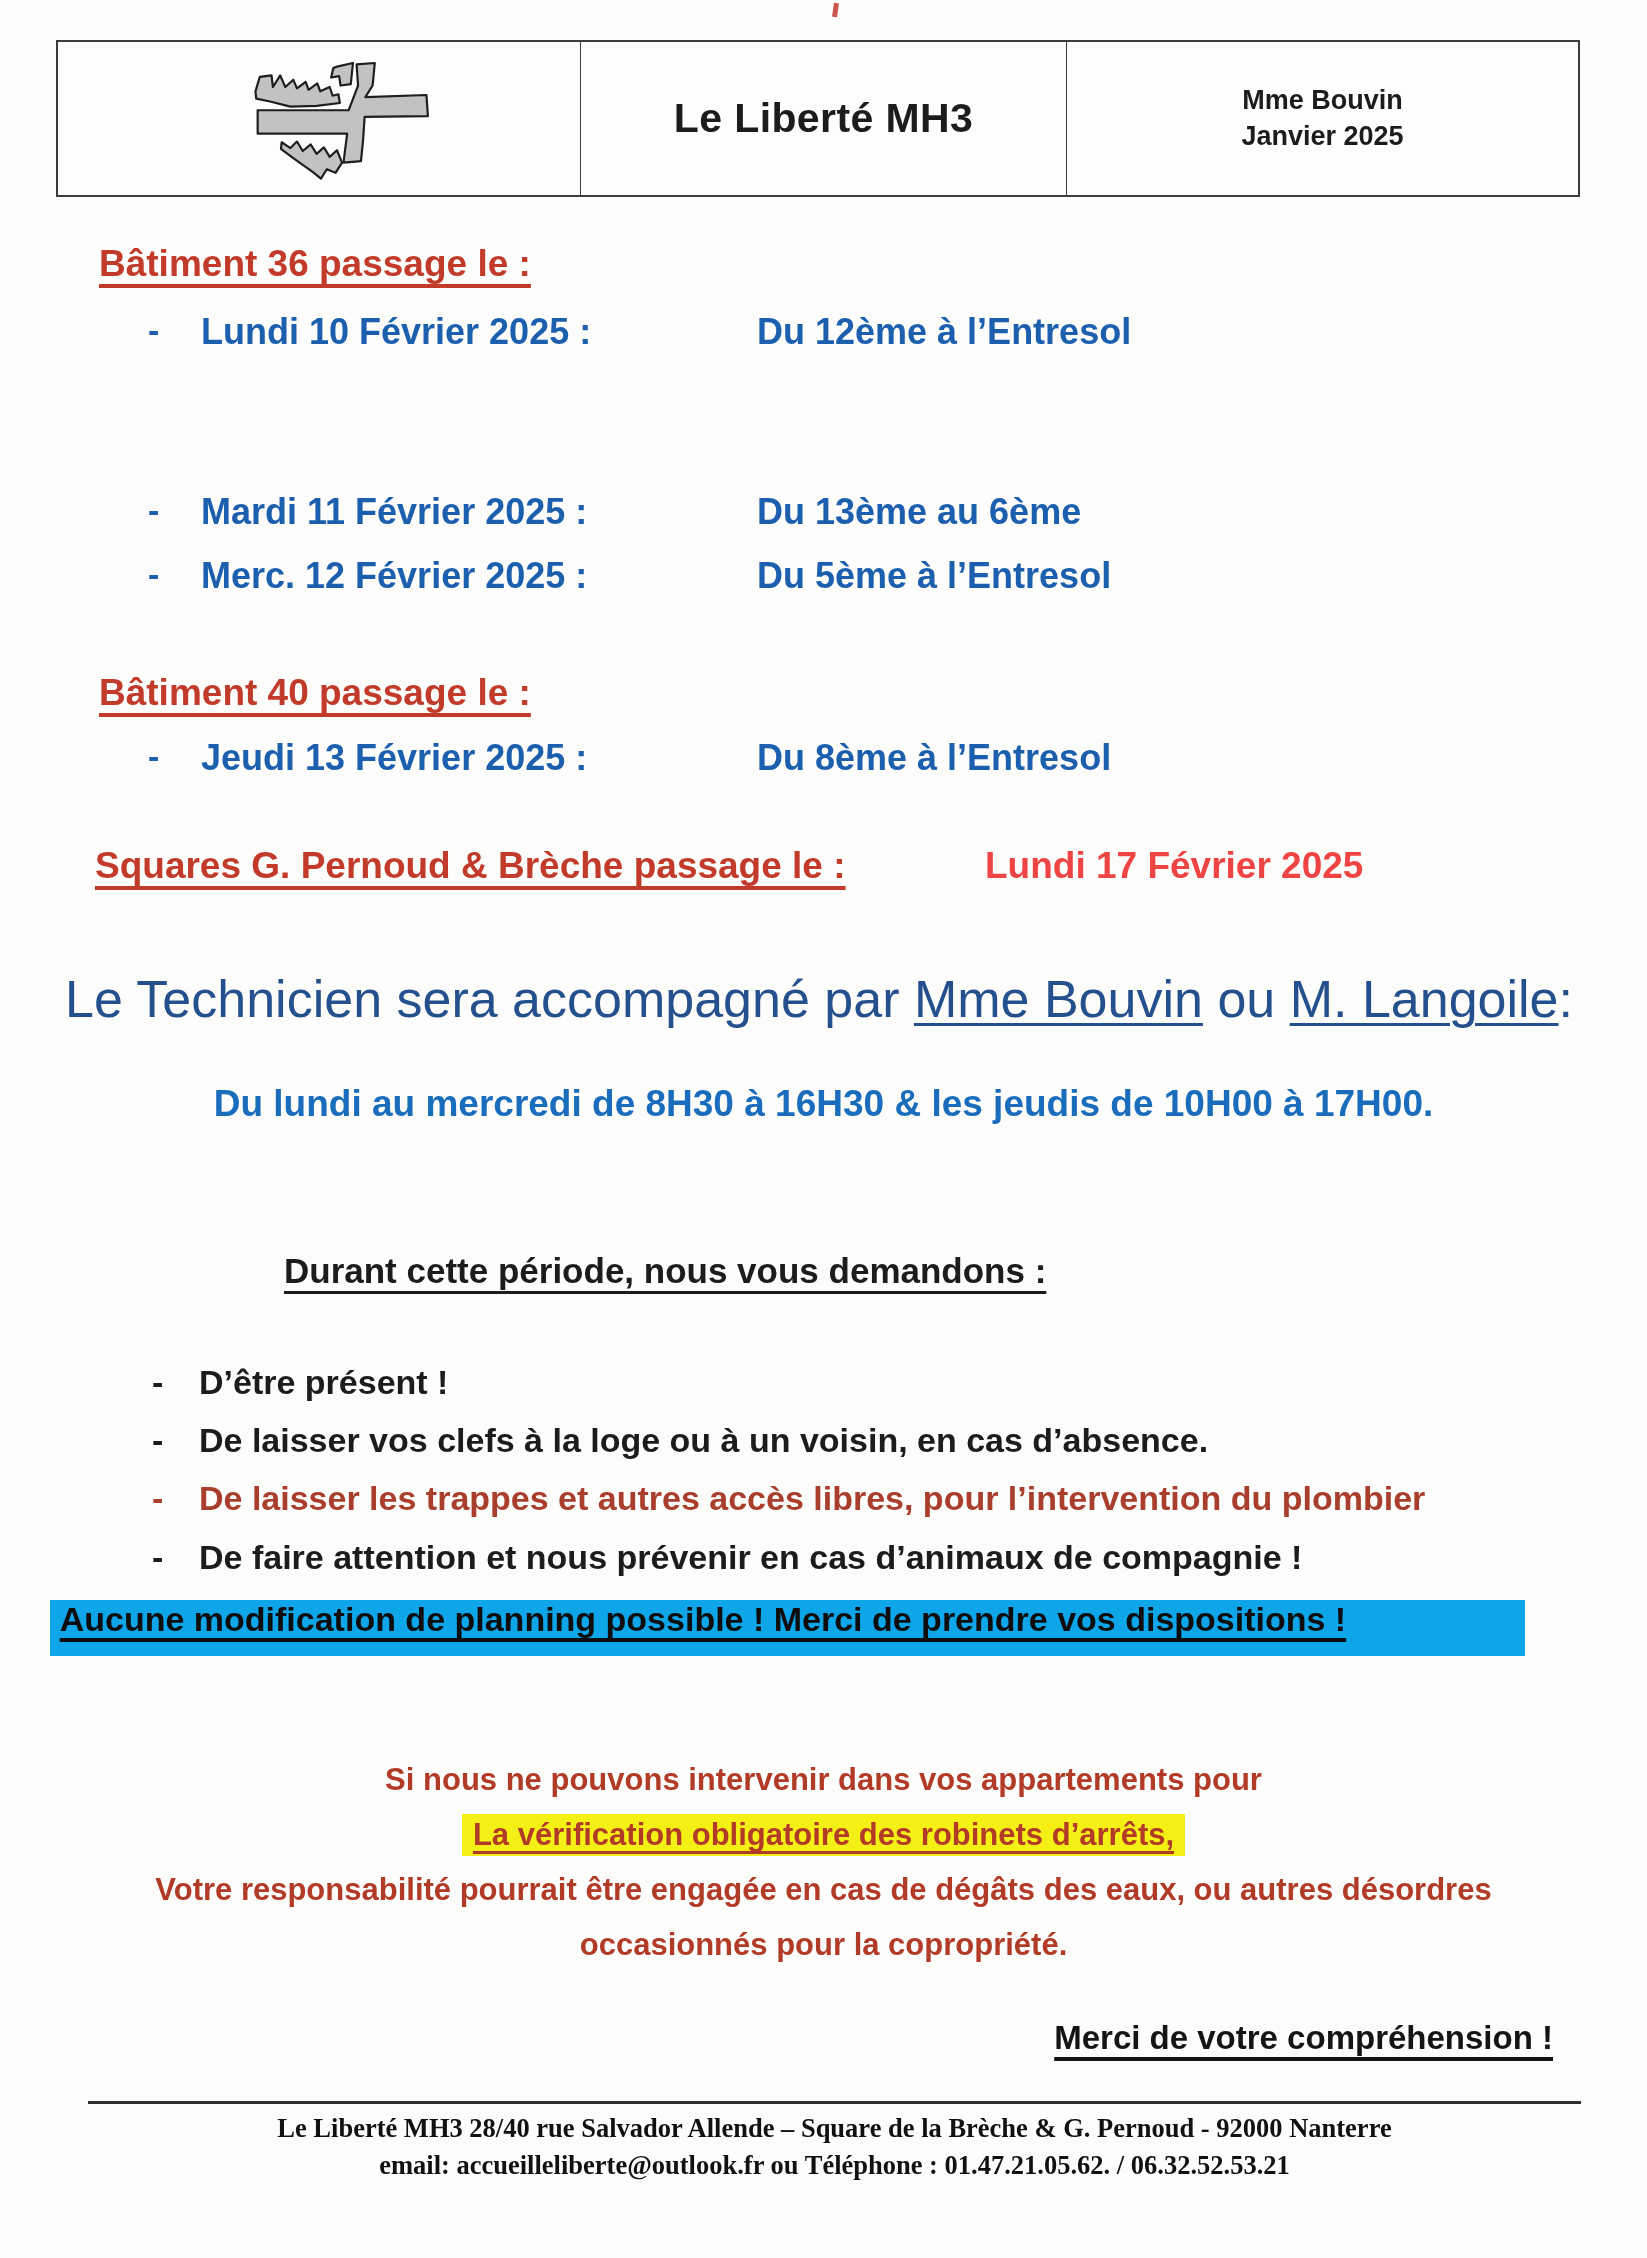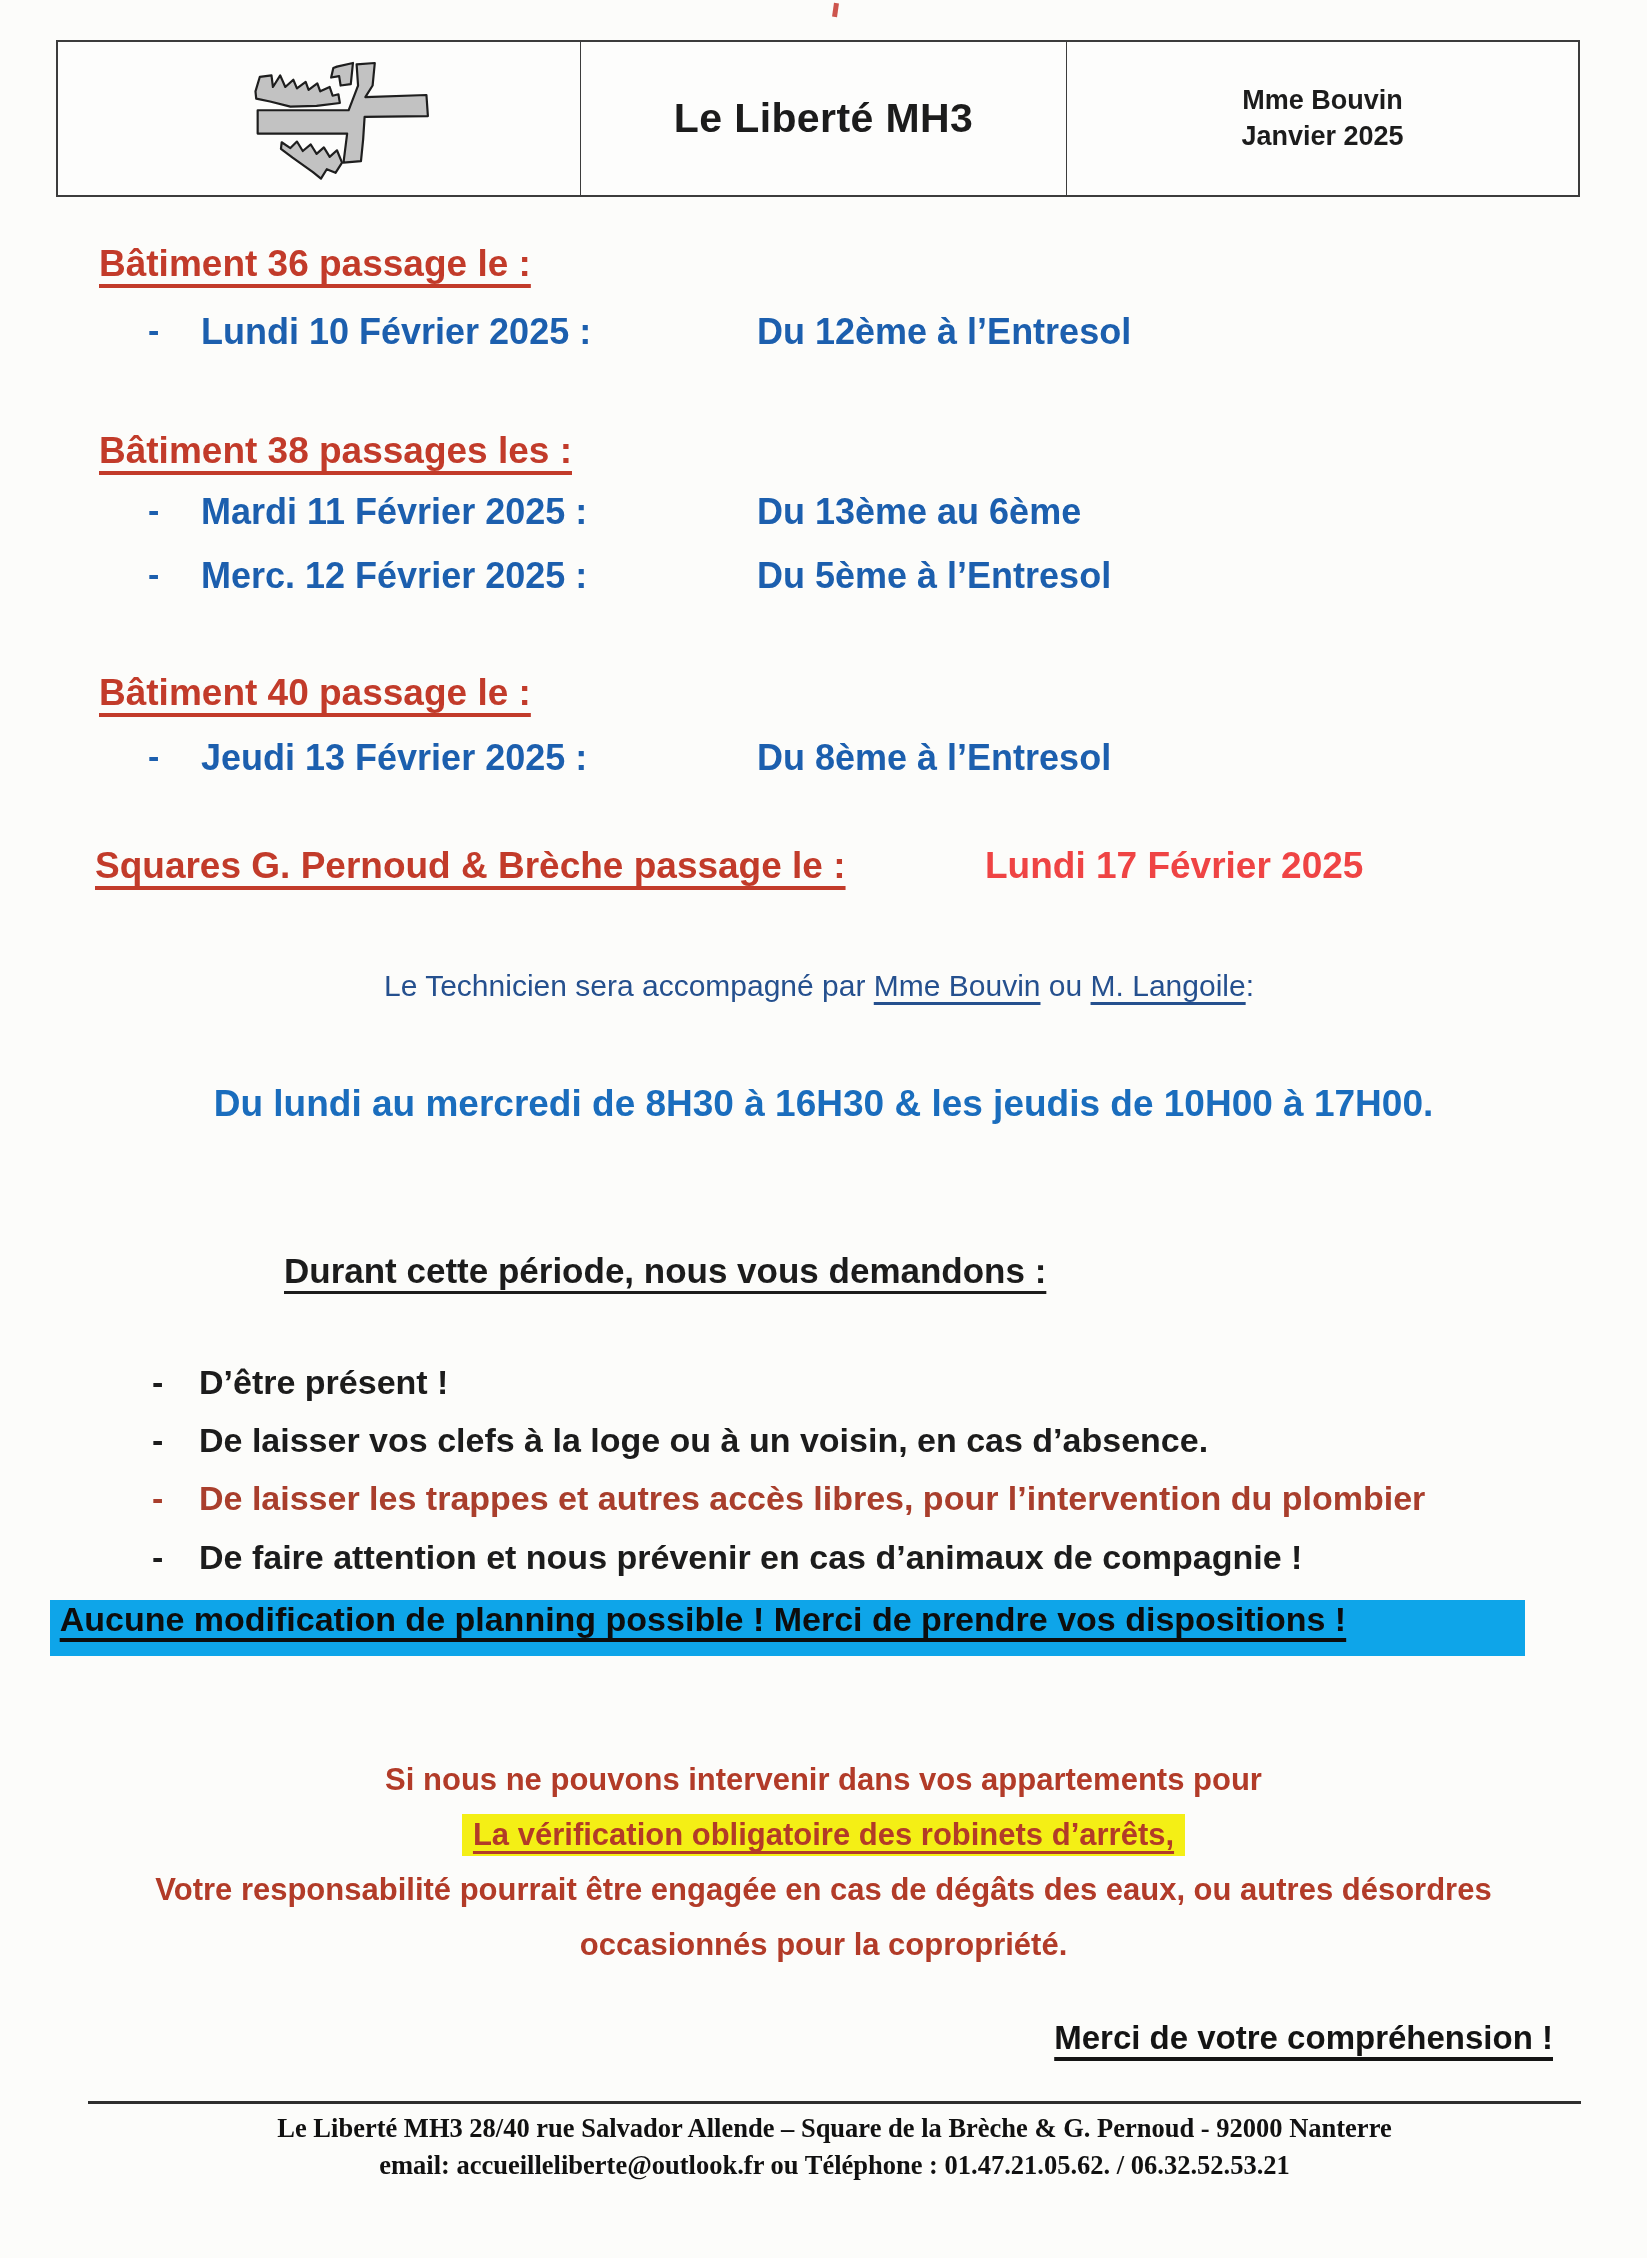--- a/index.html
+++ b/index.html
@@ -38,21 +38,21 @@
 
   .squares-line{left:0;top:845px;width:1647px;height:49px;}
   .squares-heading{
     position:absolute;left:95px;
     font-size:37px;font-weight:700;color:#c23b2a;white-space:nowrap;
     text-decoration:underline;text-decoration-thickness:3.5px;text-underline-offset:8px;
   }
   .squares-date{position:absolute;left:985px;font-size:37px;font-weight:700;color:#ef4444;white-space:nowrap;}
 
   
-  .technician{left:0;top:969px;width:1638px;text-align:center;font-size:30px;font-weight:400;color:#25508e;}
+  .technician{left:0;top:969px;width:1638px;text-align:center;font-size:52px;font-weight:400;color:#25508e;}
   .technician .uline{text-decoration:underline;text-decoration-thickness:2.6px;text-underline-offset:6.2px;}
   .hours{left:0;top:1083px;width:1647px;text-align:center;font-size:37px;font-weight:700;color:#1a6dbd;}
 
   
   .demands-heading{
     left:284px;top:1251px;
     font-size:35px;font-weight:700;color:#1c1c1c;white-space:nowrap;
     text-decoration:underline;text-decoration-thickness:2.6px;text-underline-offset:8px;
   }
   .demand-row{left:0;width:1647px;height:44px;}
@@ -121,21 +121,20 @@
     </div>
   </div>
 
   <div class="abs sec-heading" style="top:243px">Bâtiment 36 passage le :</div>
   <div class="abs sched-row" style="top:311px">
     <span class="dash">-</span>
     <span class="date">Lundi 10 Février 2025 :</span>
     <span class="range">Du 12ème à l’Entresol</span>
   </div>
 
-  <div class="abs sec-heading" style="top:430px">Bâtiment 38 passages les :</div>
   <div class="abs sched-row" style="top:491px">
     <span class="dash">-</span>
     <span class="date">Mardi 11 Février 2025 :</span>
     <span class="range">Du 13ème au 6ème</span>
   </div>
   <div class="abs sched-row" style="top:555px">
     <span class="dash">-</span>
     <span class="date">Merc. 12 Février 2025 :</span>
     <span class="range">Du 5ème à l’Entresol</span>
   </div>

